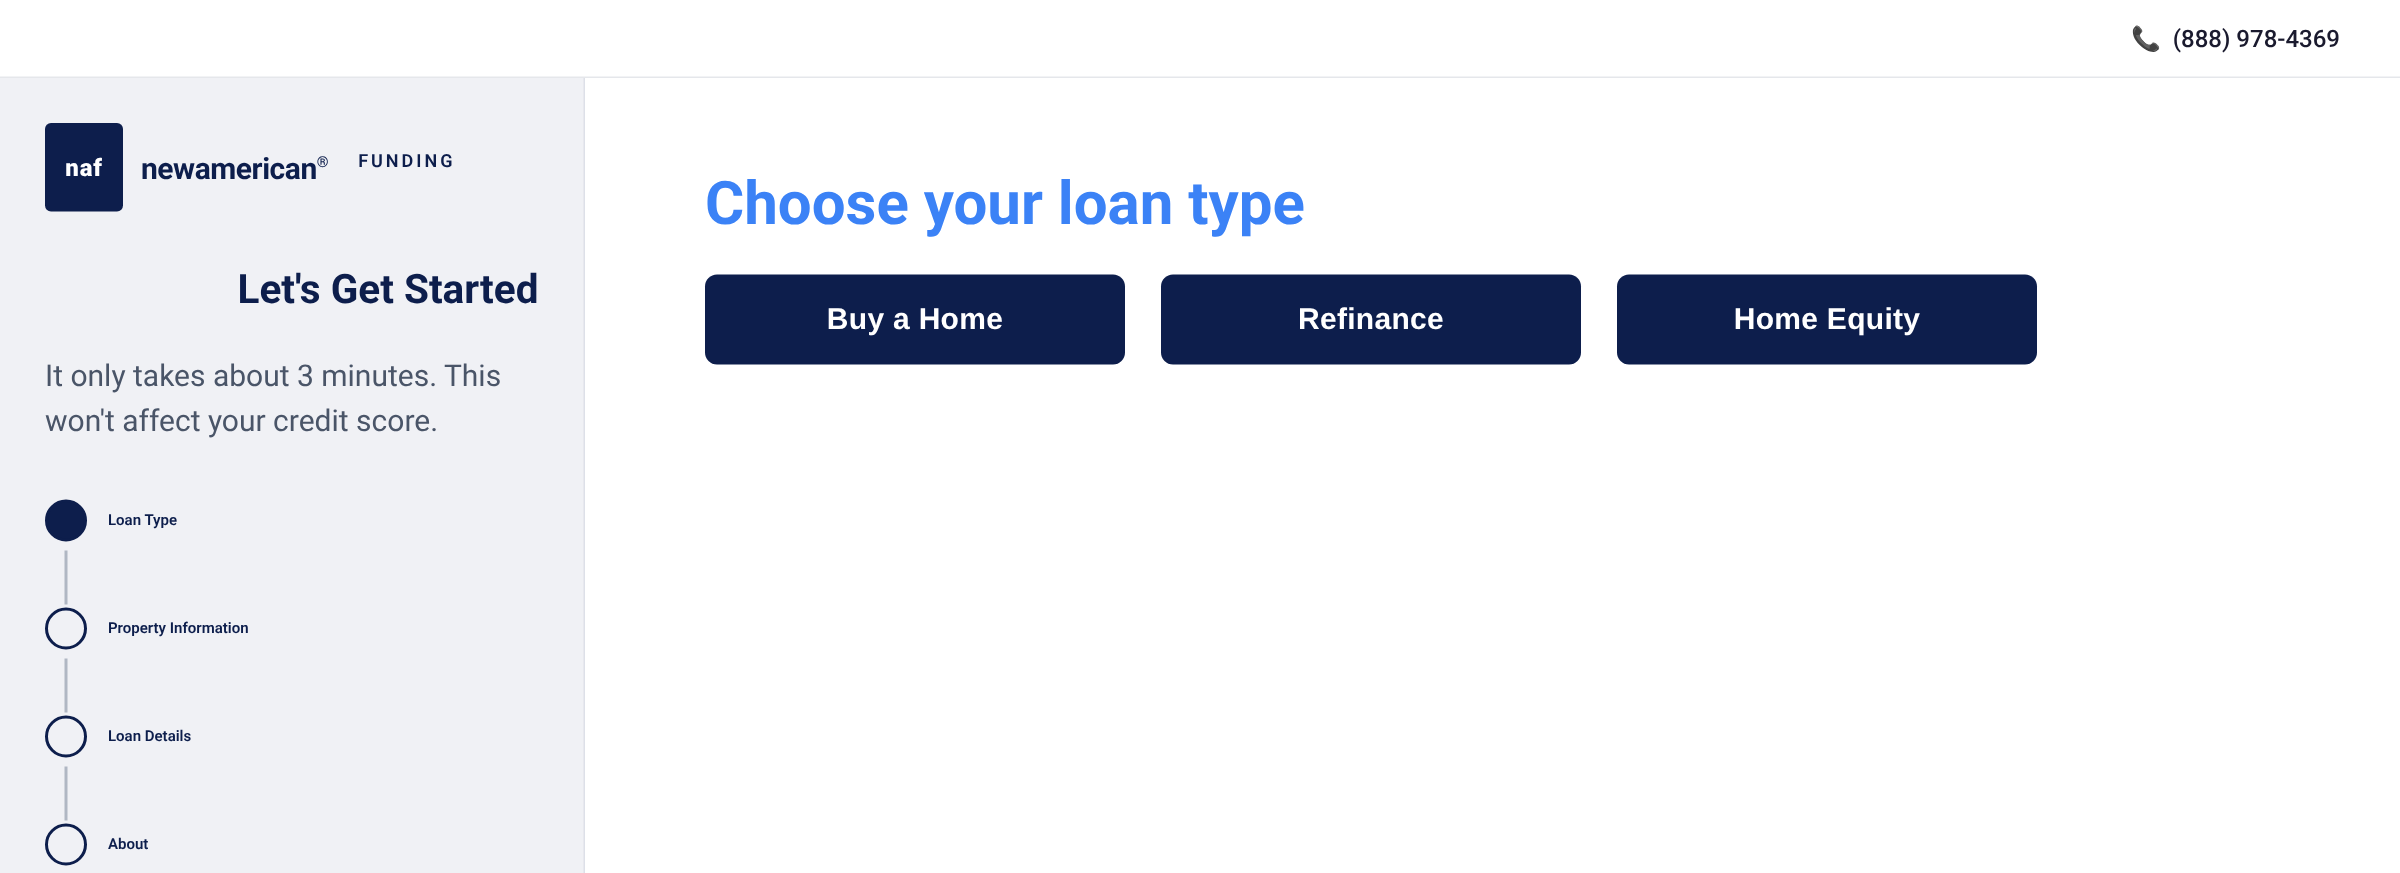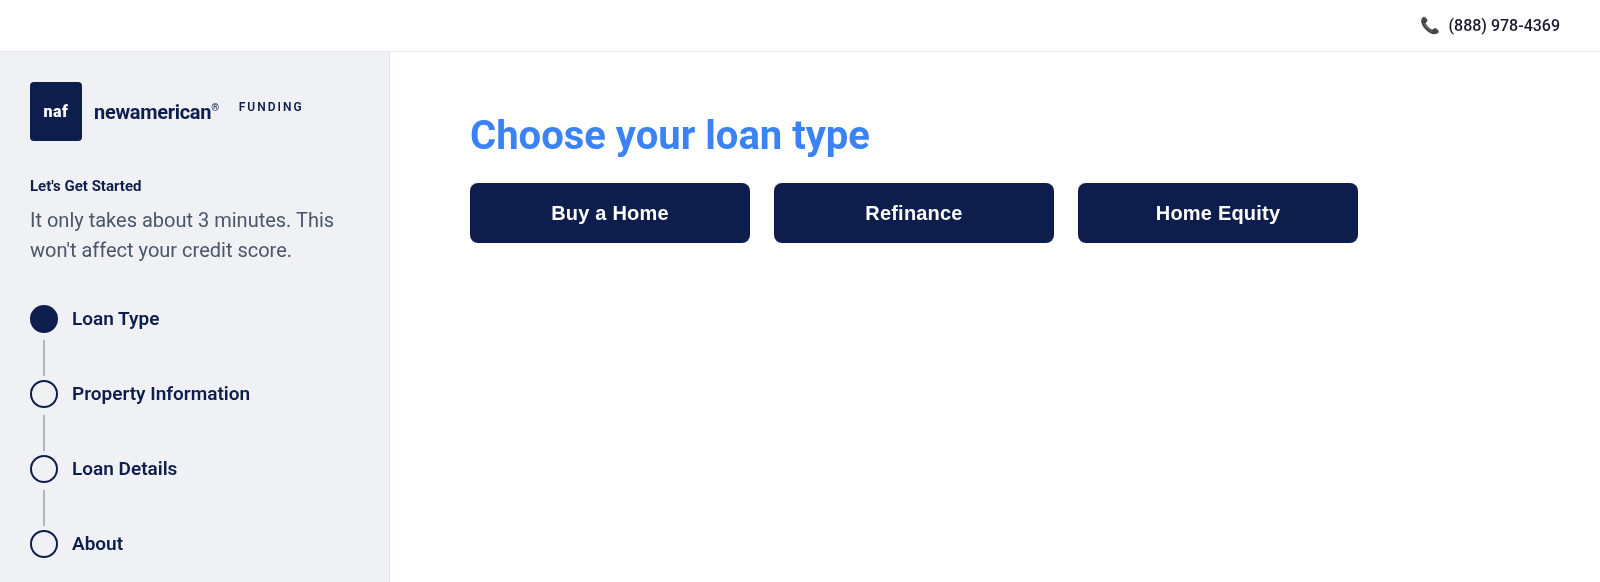--- a/index.html
+++ b/index.html
@@ -101,24 +101,25 @@
     .logo-sub {
       font-size: 12px;
       font-weight: 600;
       color: #0d1e4c;
       letter-spacing: 2px;
       text-transform: uppercase;
       margin-left: 20px;
     }
 
     .sidebar-heading {
-      font-size: 15px;
+      font-size: 27px;
       font-weight: 700;
       color: #0d1e4c;
-      margin-bottom: 10px;
+      margin-bottom: 26px;
+      text-align: right;
     }
 
     .sidebar-desc {
       font-size: 20px;
       color: #4a5568;
       line-height: 1.5;
       margin-bottom: 32px;
     }
 
     
@@ -154,21 +155,21 @@
       border-color: #0d1e4c;
     }
 
     .step-line {
       width: 2px;
       height: 36px;
       background: #b0b7c3;
     }
 
     .step-label {
-      font-size: 19px;
+      font-size: 10px;
       font-weight: 600;
       color: #0d1e4c;
       padding: 4px 0;
     }
 
     .step-row {
       display: flex;
       align-items: center;
       gap: 14px;
       padding: 6px 0;

